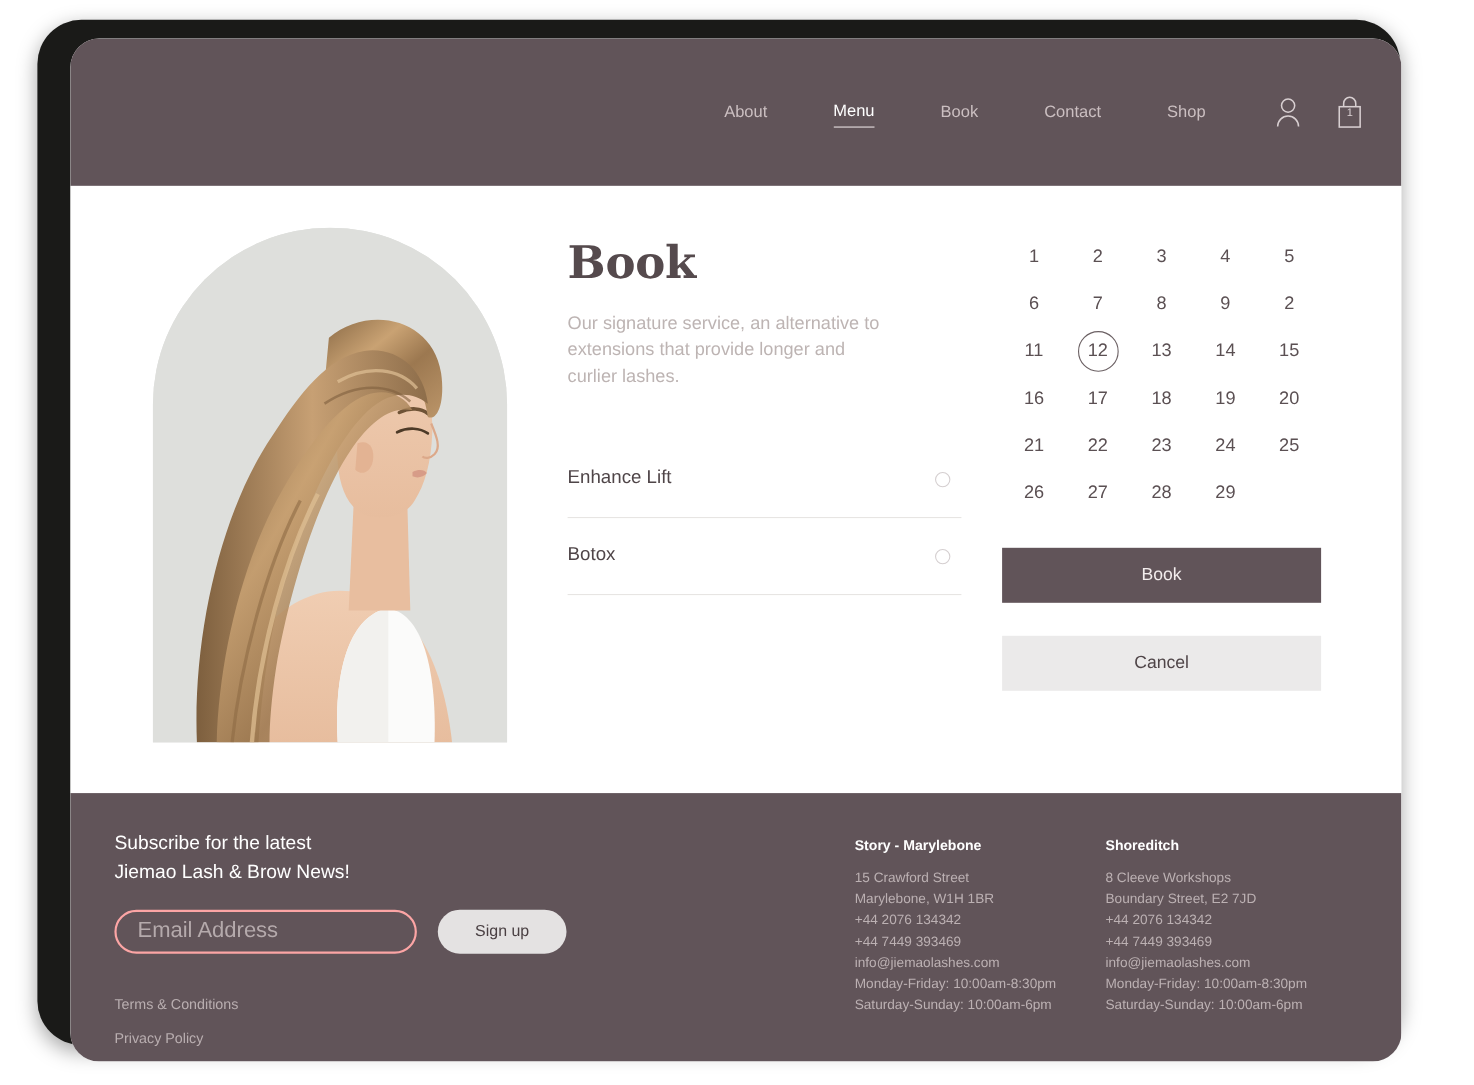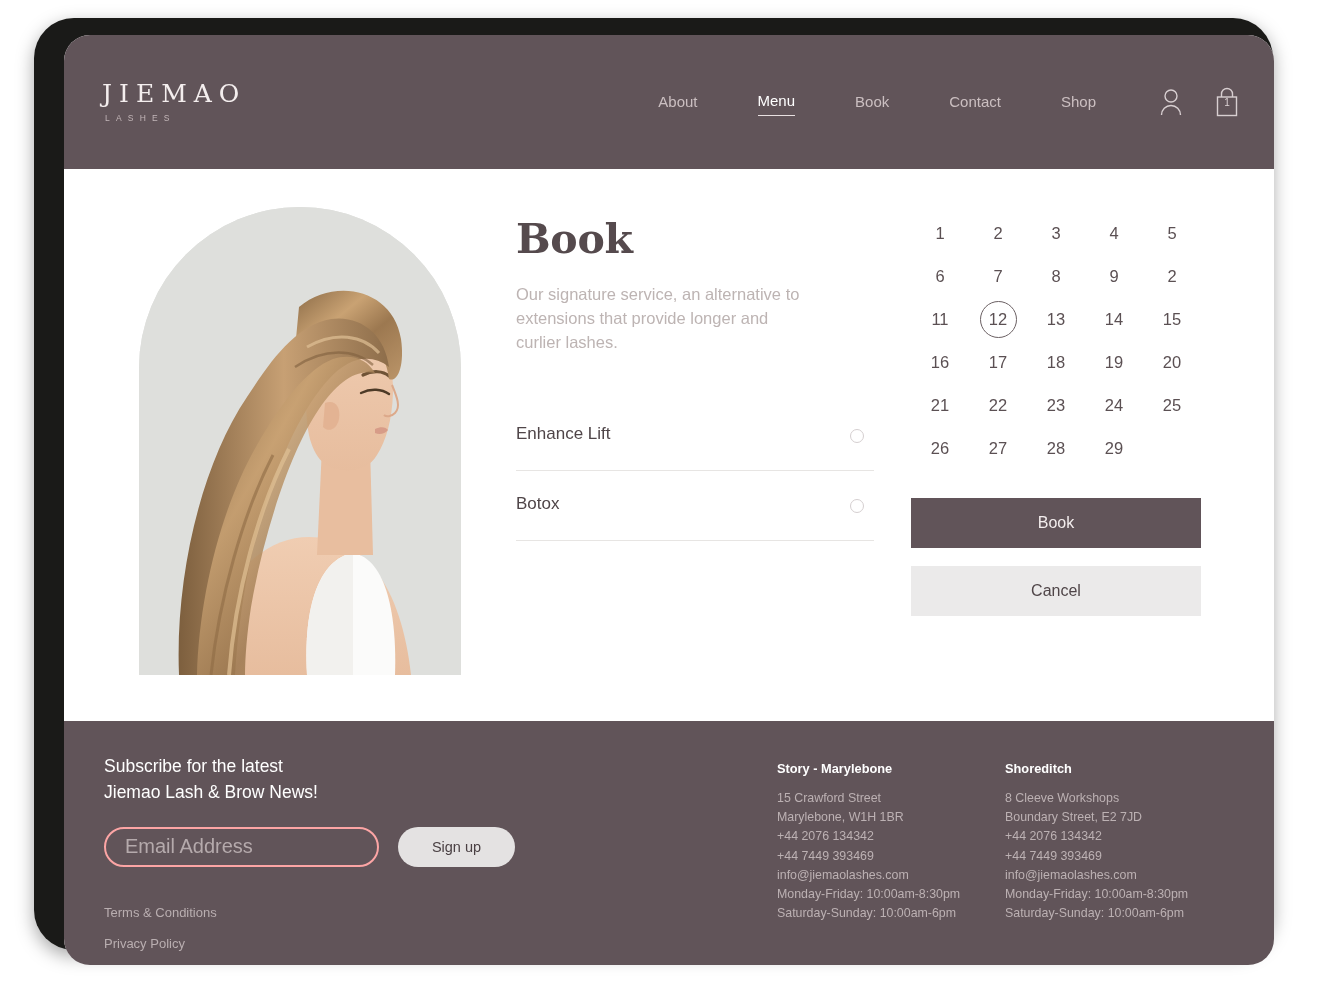--- a/index.html
+++ b/index.html
@@ -222,21 +222,21 @@
     width: 290px;
     height: 50px;
     display: flex;
     align-items: center;
     justify-content: center;
     font-size: 16px;
     cursor: pointer;
     border: none;
   }
   .btn-book { background: #615459; color: #f3eded; }
-  .btn-cancel { background: #ebeaea; color: #4f4548; margin-top: 18px; }
+  .btn-cancel { background: #ebeaea; color: #4f4548; margin-top: 30px; }
 
   
   .footer {
     background: #615459;
     height: 244px;
     position: relative;
     padding: 33px 0 0 0;
   }
   .subscribe {
     position: absolute;
@@ -313,24 +313,20 @@
     line-height: 1.55;
   }
 </style>
 </head>
 <body>
 
 <div class="device-frame">
   <div class="screen">
 
     <header class="site-header">
-      <div class="logo-block">
-        <div class="logo-word">JIEMAO</div>
-        <div class="logo-sub">LASHES</div>
-      </div>
 
       <nav class="nav">
         <div class="nav-item">About</div>
         <div class="nav-item active">Menu</div>
         <div class="nav-item">Book</div>
         <div class="nav-item">Contact</div>
         <div class="nav-item">Shop</div>
 
         <div class="nav-icons">
           <div class="icon-btn">

